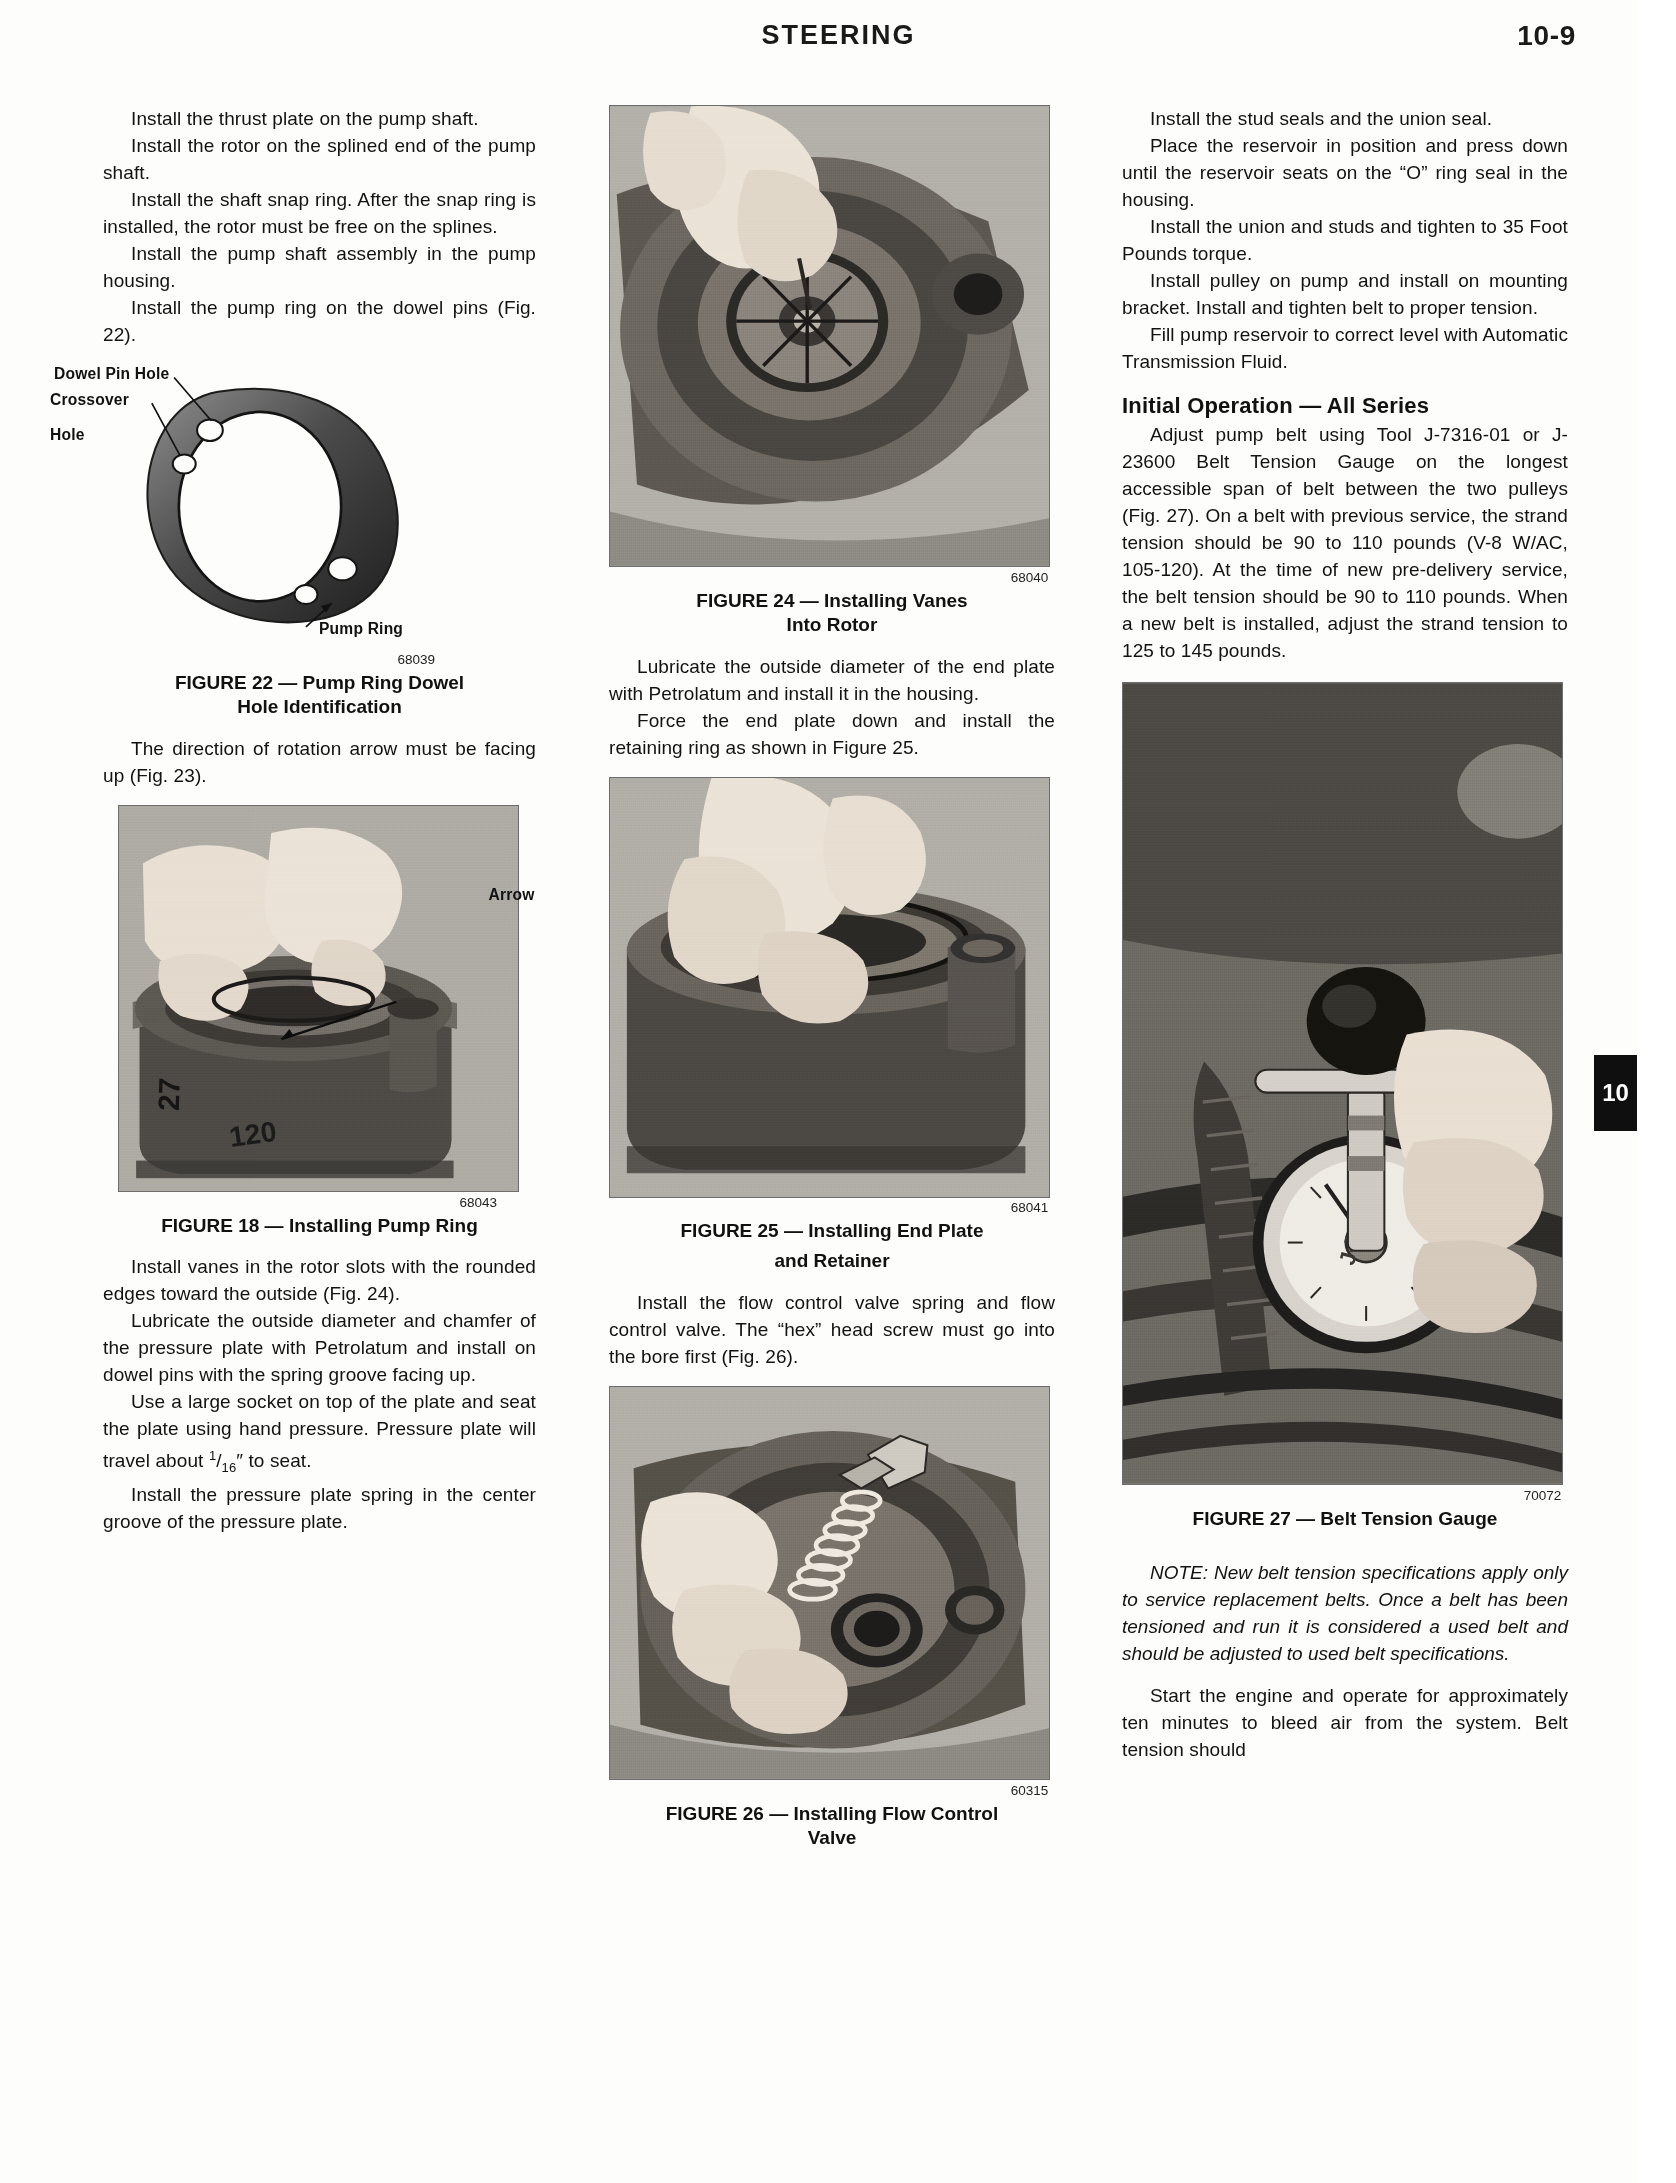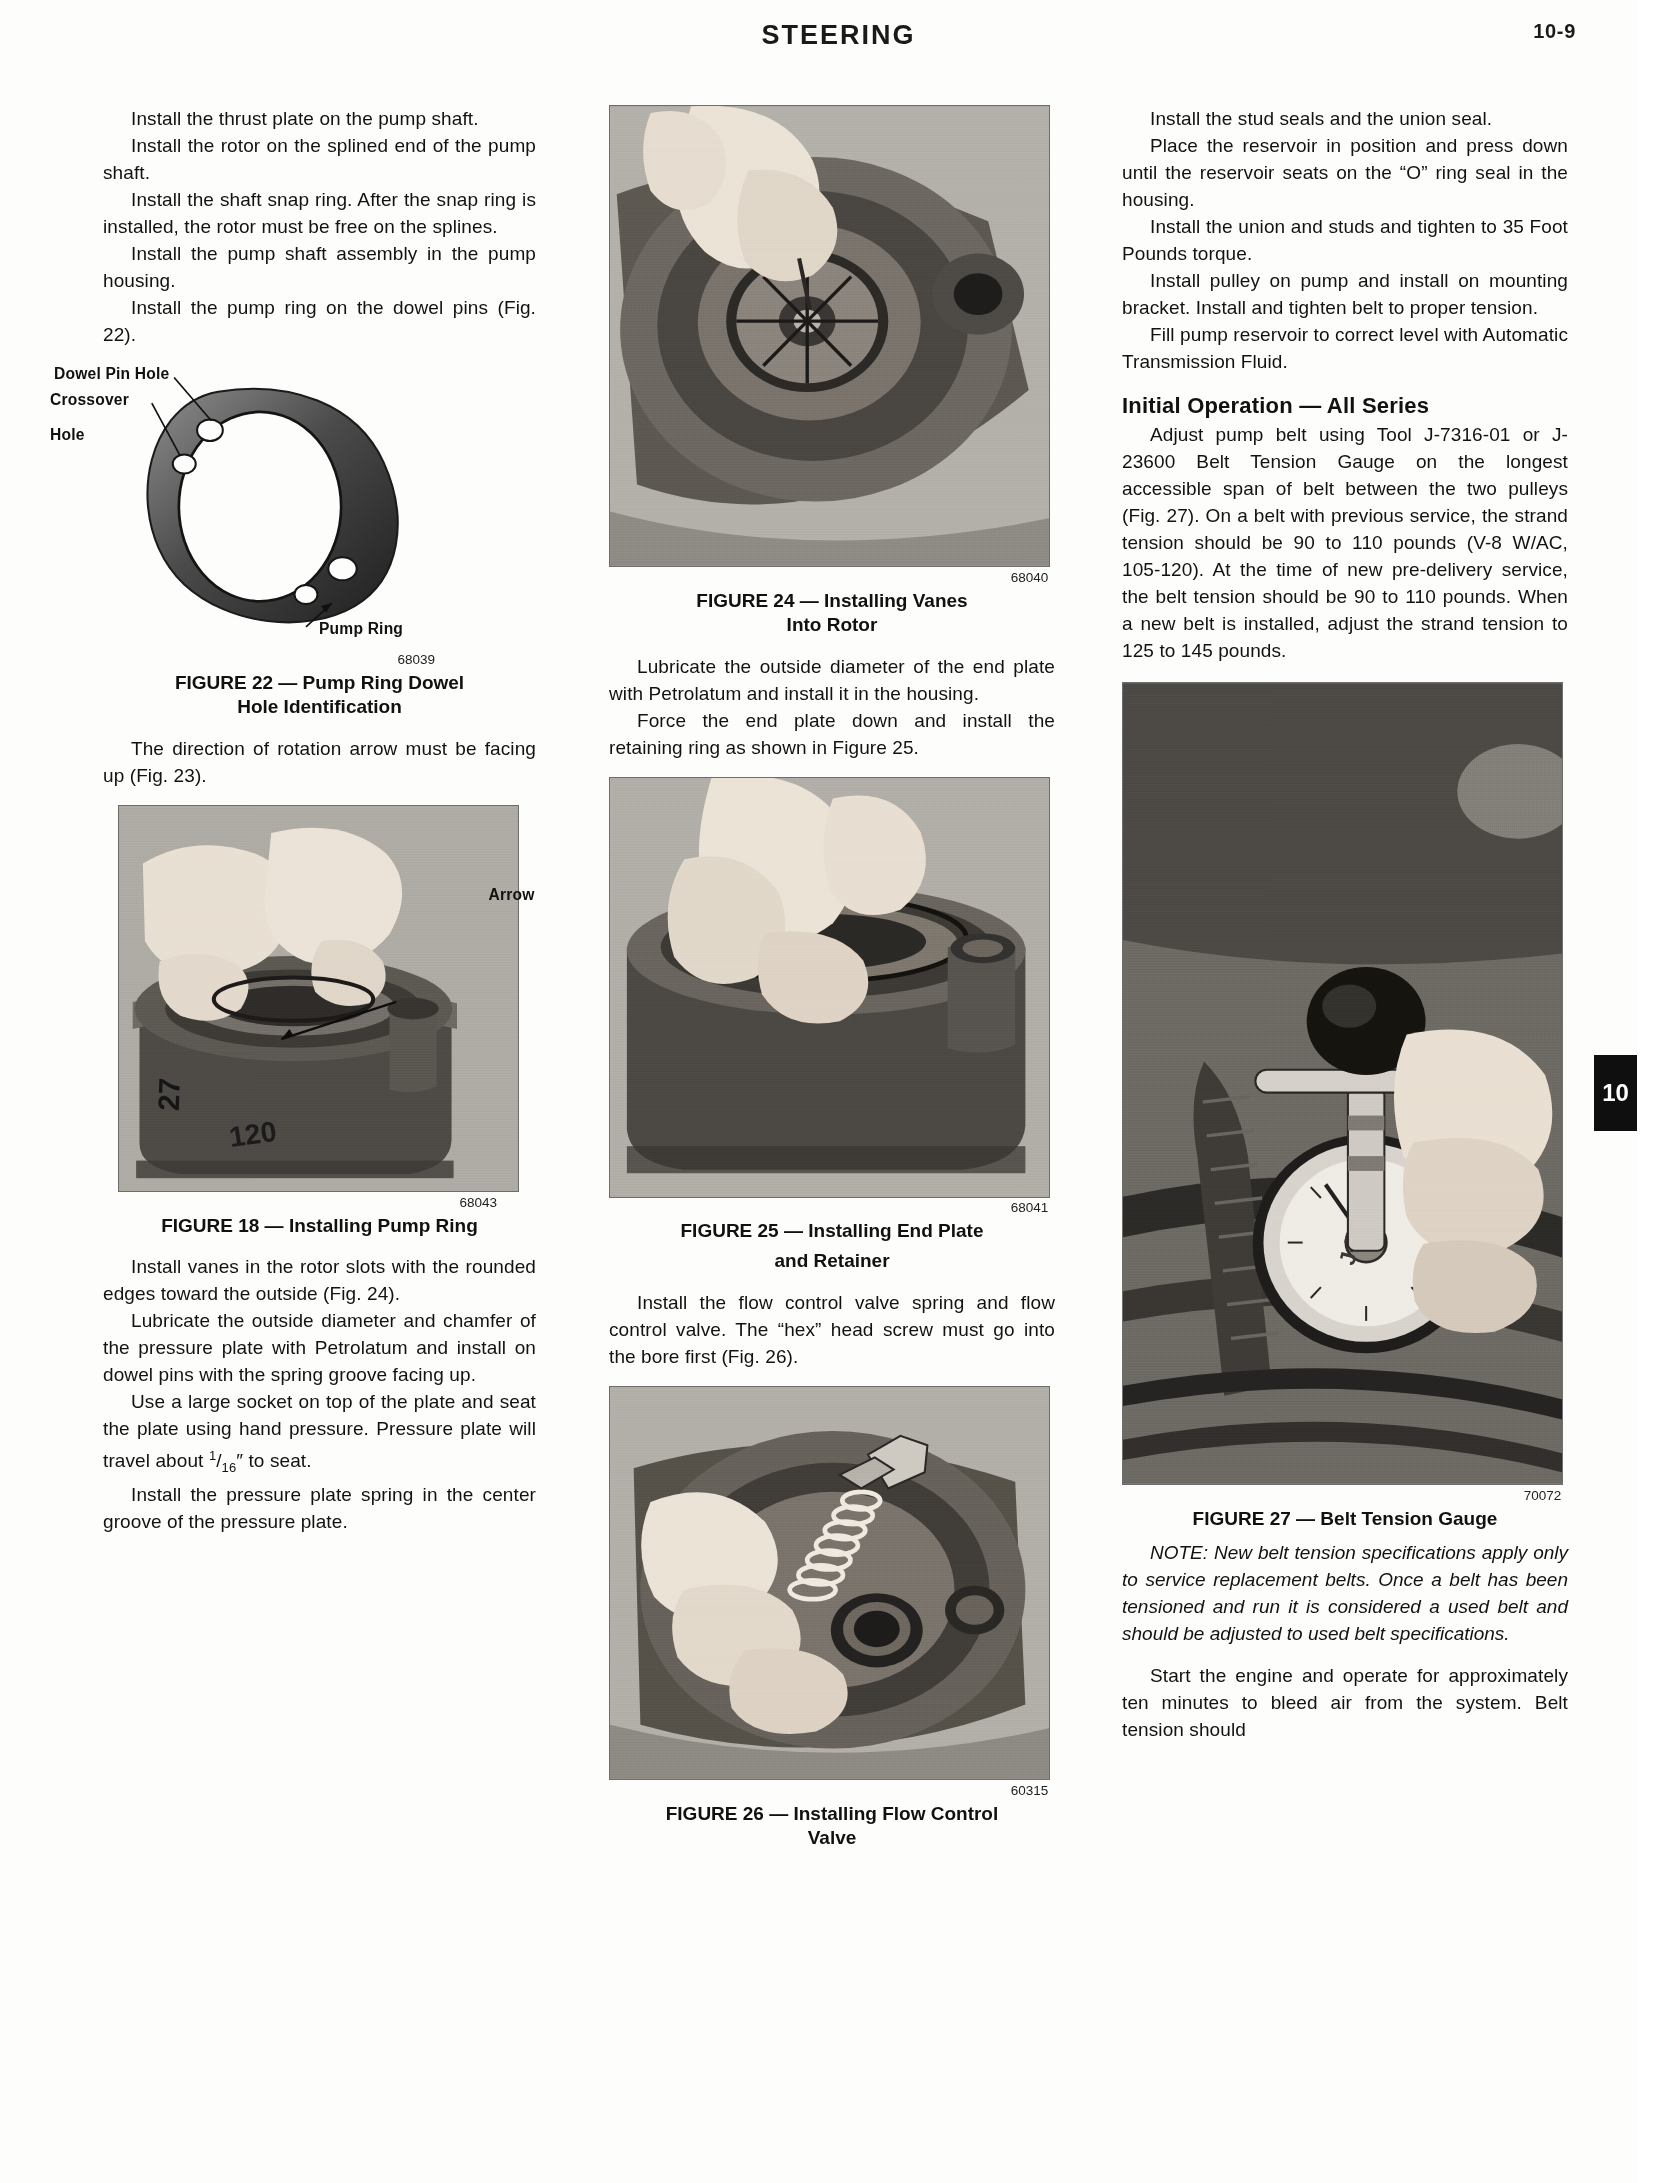--- a/index.html
+++ b/index.html
@@ -34,21 +34,21 @@
     text-align: center;
     font-size: 27px;
     letter-spacing: 2px;
     font-weight: 700;
     color: #1a1a1a;
   }
   .header-pageno {
     position: absolute;
     right: 101px;
     top: 0;
-    font-size: 20px;
+    font-size: 28px;
     font-weight: 700;
     letter-spacing: 0.7px;
     color: #1a1a1a;
   }
 
   
   .chapter-tab {
     position: absolute;
     right: 0;
     top: 1055px;
@@ -468,18 +468,18 @@
           <path d="M 0 1120 Q 330 1058 650 1140 L 650 1168 Q 330 1088 0 1150 Z" fill="#332f2c"></path>
 
           <ellipse cx="585" cy="160" rx="90" ry="70" fill="#b9b5ad" opacity="0.5"></ellipse>
         </svg>
         <div class="grain"></div>
       </div>
       <div class="smallnum" style="padding-right:6.8px;margin-top:2.7px;">70072</div>
       <div class="figcaption">FIGURE 27 — Belt Tension Gauge</div>
     </div>
 
-    <p class="note" style="margin-top:8px;">NOTE: New belt tension specifications apply only to service replacement belts. Once a belt has been tensioned and run it is considered a used belt and should be adjusted to used belt specifications.</p>
+    <p class="note" style="margin-top:28px;">NOTE: New belt tension specifications apply only to service replacement belts. Once a belt has been tensioned and run it is considered a used belt and should be adjusted to used belt specifications.</p>
     <p class="body" style="margin-top:15px;">Start the engine and operate for approximately ten minutes to bleed air from the system. Belt tension should</p>
   </div>
 
 </div>
 
 
 </body></html>

